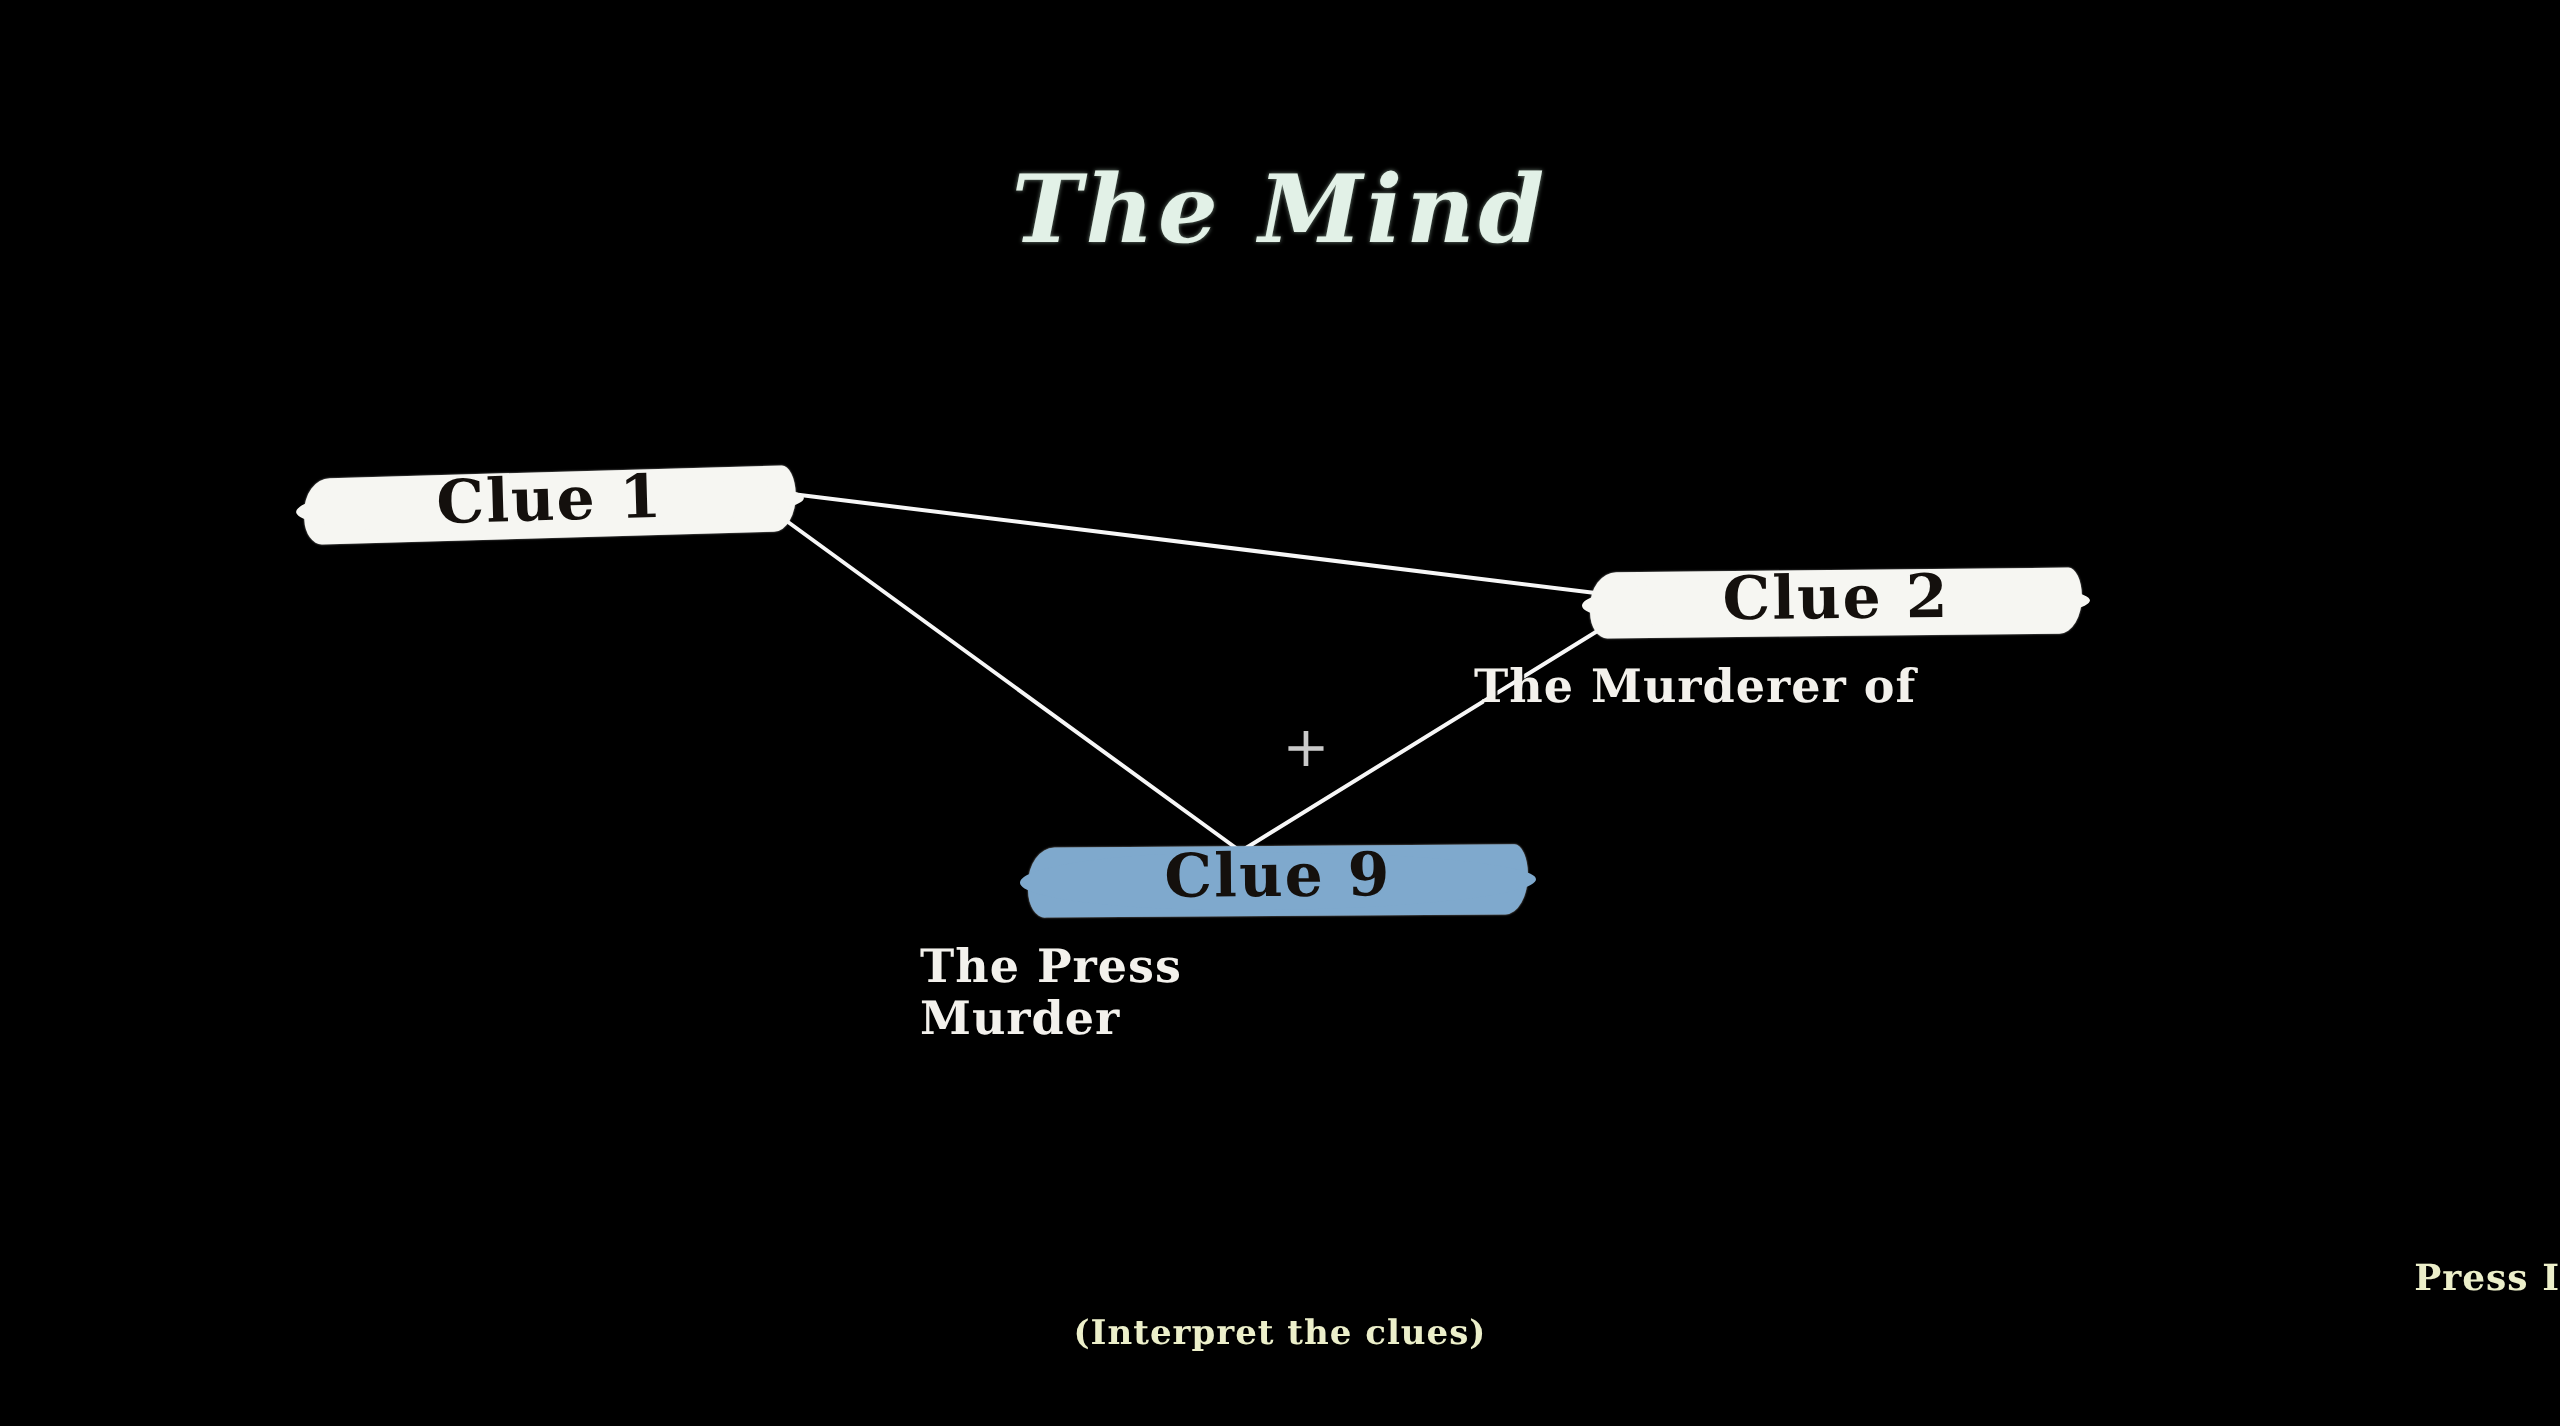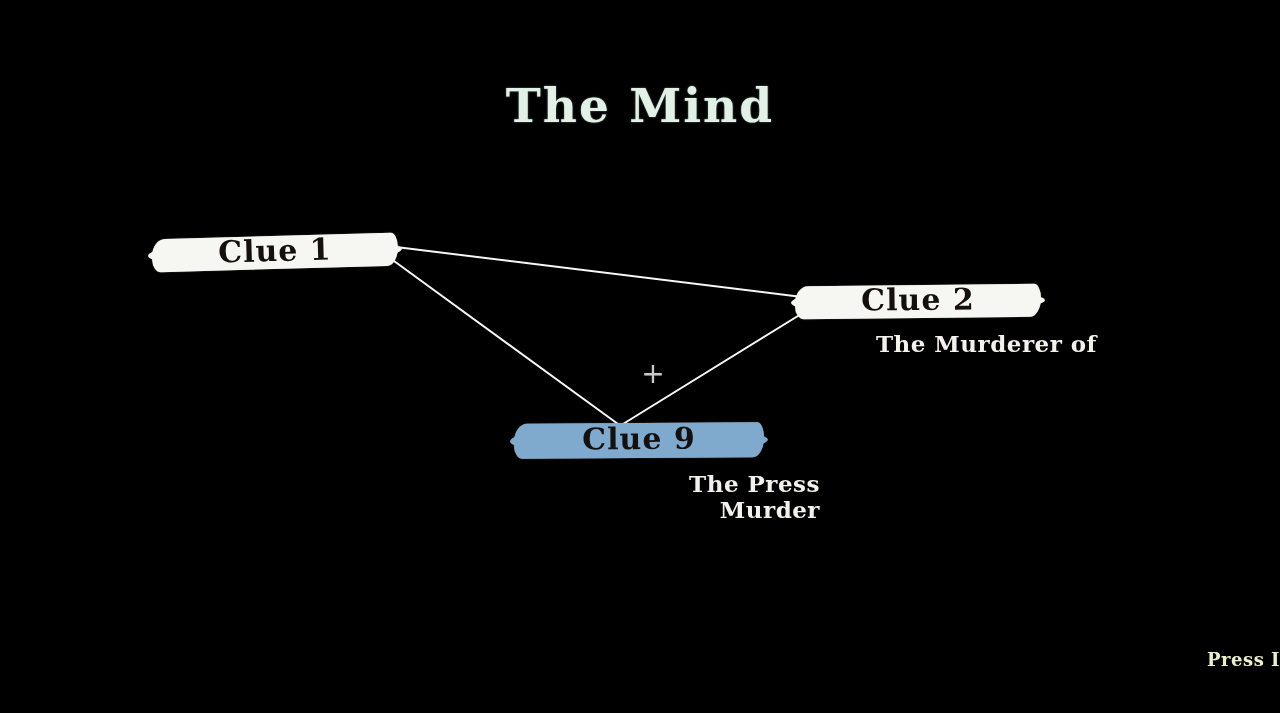--- a/index.html
+++ b/index.html
@@ -22,20 +22,21 @@
     position: absolute;
     top: 78px;
     left: 0;
     width: 100%;
     text-align: center;
     font-size: 47px;
     font-weight: bold;
     color: #e2f1e7;
     letter-spacing: 2px;
     text-shadow: 0 0 2px rgba(210, 240, 220, 0.55), 1px 1px 0 rgba(0,0,0,0.8);
+    font-style: italic;
   }
 
   
   svg.lines {
     position: absolute;
     top: 0; left: 0;
     width: 1280px;
     height: 713px;
     pointer-events: none;
   }
@@ -80,21 +81,21 @@
   }
 
   .clue-1 { left: 152px; top: 236px; width: 246px; transform: rotate(-1.6deg); }
   .clue-2 { left: 795px; top: 285px; width: 246px; transform: rotate(-0.6deg); }
   .clue-3 { left: 514px; top: 423px; width: 250px; height: 35px; transform: rotate(-0.4deg); }
   .clue-3 .clue-strip { background: #7fa9cd; }
 
   
   .clue-subtitle {
     position: absolute;
-    text-align: right;
+    text-align: left;
     color: #f3f1ec;
     font-size: 23px;
     font-weight: bold;
     line-height: 26px;
     letter-spacing: 0.5px;
     text-shadow: 1px 1px 0 rgba(0,0,0,0.9);
   }
   .subtitle-2 { left: 737px; top: 331px; width: 360px; }
   .subtitle-3 { left: 460px; top: 471px; width: 360px; }
 
@@ -167,15 +168,16 @@
   </div>
   <div class="clue-subtitle subtitle-3">
     <div>The Press</div>
     <div>Murder</div>
   </div>
 
   <div class="crosshair">+</div>
 
   <div class="footer-hint">
     <div class="footer-line1">Press I</div>
+    <div class="footer-line2">(Interpret the clues)</div>
   </div>
 
 </div>
 
 </body></html>

